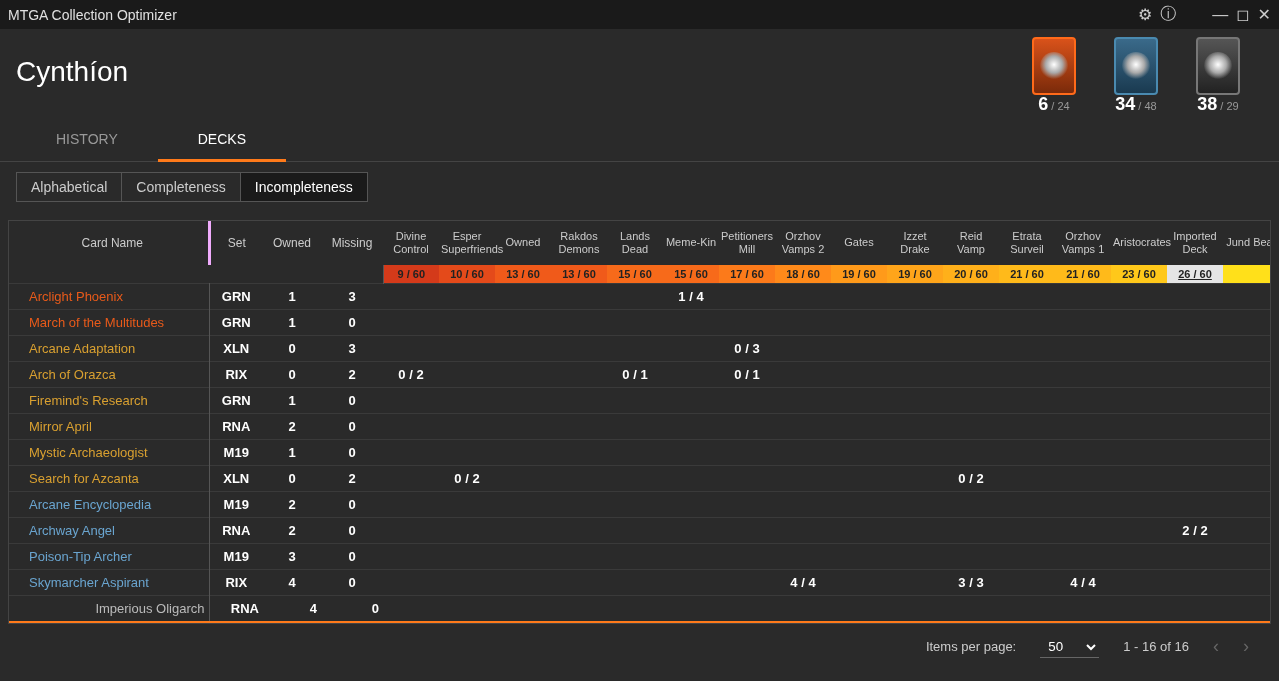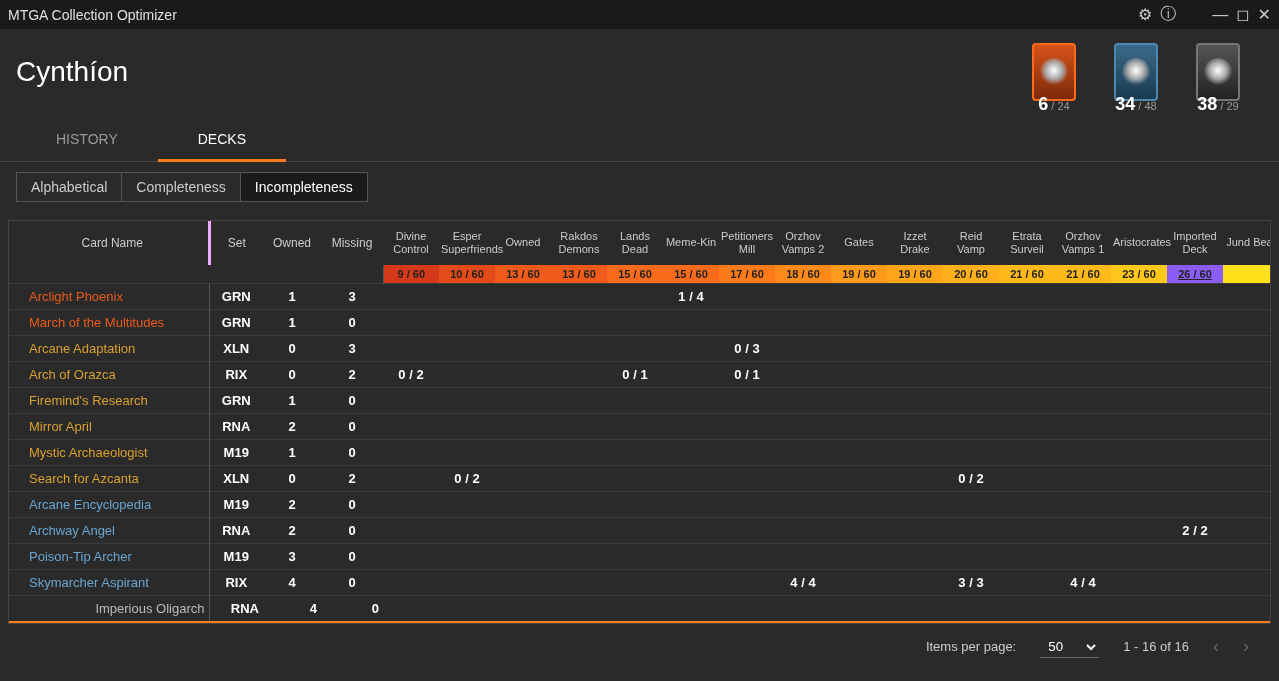--- a/index.html
+++ b/index.html
@@ -30,21 +30,21 @@
   padding: 8px 16px 0 16px;
 }
 .player-name { font-size: 28px; color: #fff; font-weight: normal; }
 .wildcards { display: flex; gap: 12px; padding-right: 10px; }
 .wc {
   width: 70px;
   height: 70px;
   display: flex;
   flex-direction: column;
   align-items: center;
-  justify-content: center;
+  justify-content: flex-start;
   position: relative;
 }
 .wc-icon {
   width: 44px;
   height: 58px;
   border-radius: 4px;
   border: 2px solid #555;
   display: flex;
   align-items: center;
   justify-content: center;
@@ -265,21 +265,21 @@
           <td style="background: rgb(247, 106, 26);">15 / 60</td>
           <td style="background: rgb(247, 106, 26);">15 / 60</td>
           <td style="background: rgb(252, 122, 26);">17 / 60</td>
           <td style="background: rgb(255, 138, 26);">18 / 60</td>
           <td style="background: rgb(255, 154, 26);">19 / 60</td>
           <td style="background: rgb(255, 165, 26);">19 / 60</td>
           <td style="background: rgb(255, 176, 26);">20 / 60</td>
           <td style="background: rgb(255, 186, 26);">21 / 60</td>
           <td style="background: rgb(255, 186, 26);">21 / 60</td>
           <td style="background: rgb(255, 200, 26);">23 / 60</td>
-          <td style="background: #8b5cf6; text-decoration: underline;">26 / 60</td>
+          <td style="background: #e5e5e5; text-decoration: underline;">26 / 60</td>
           <td style="background: rgb(255, 224, 26);"></td>
         </tr>
     </thead>
     <tbody id="tbody">
         <tr>
           <td class="cardname rarity-mythic">Arclight Phoenix</td>
           <td style="font-weight: bold;">GRN</td>
           <td style="font-weight: bold;">1</td>
           <td style="font-weight: bold;">3</td>
           <td style="font-weight: bold;"></td>

